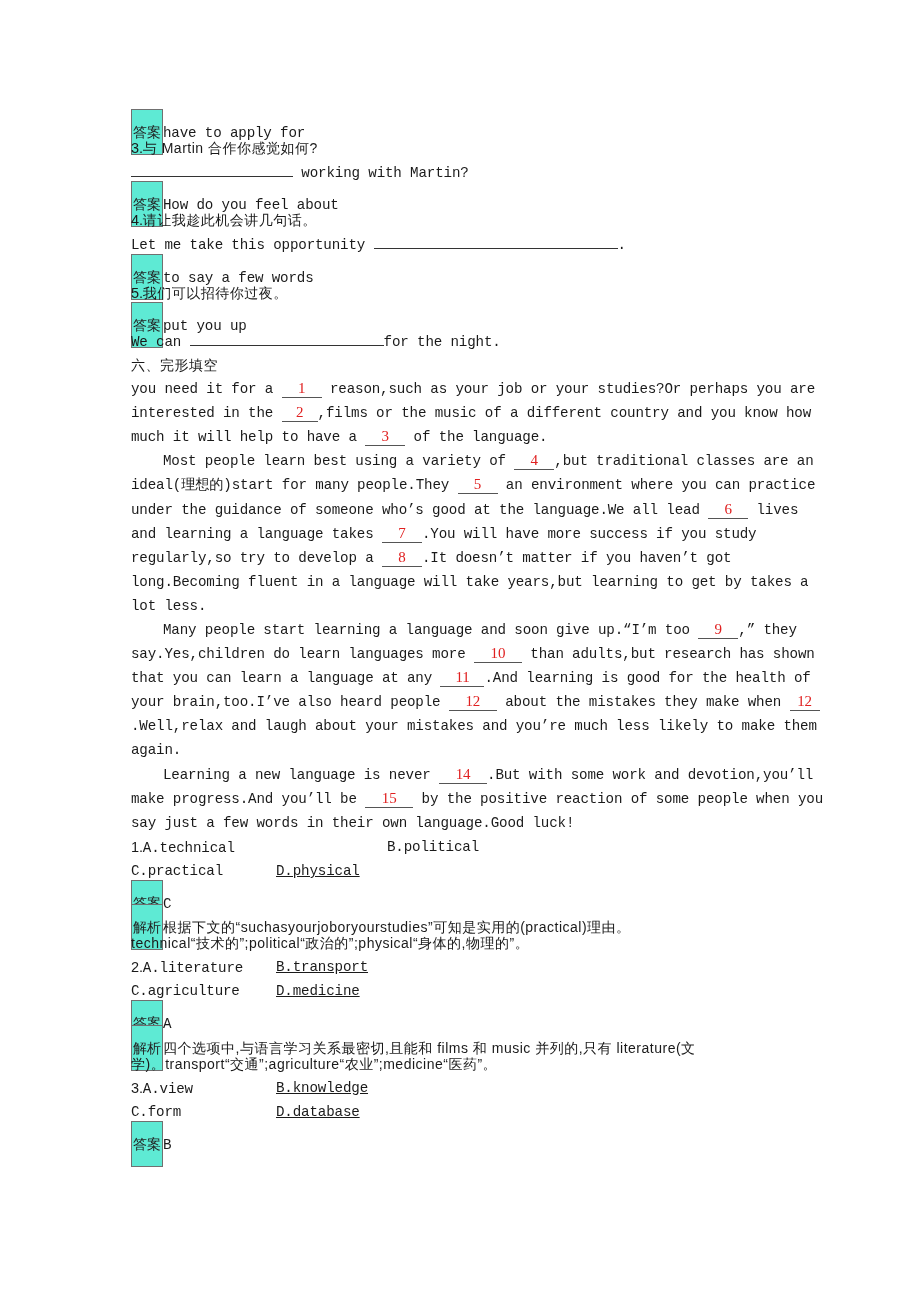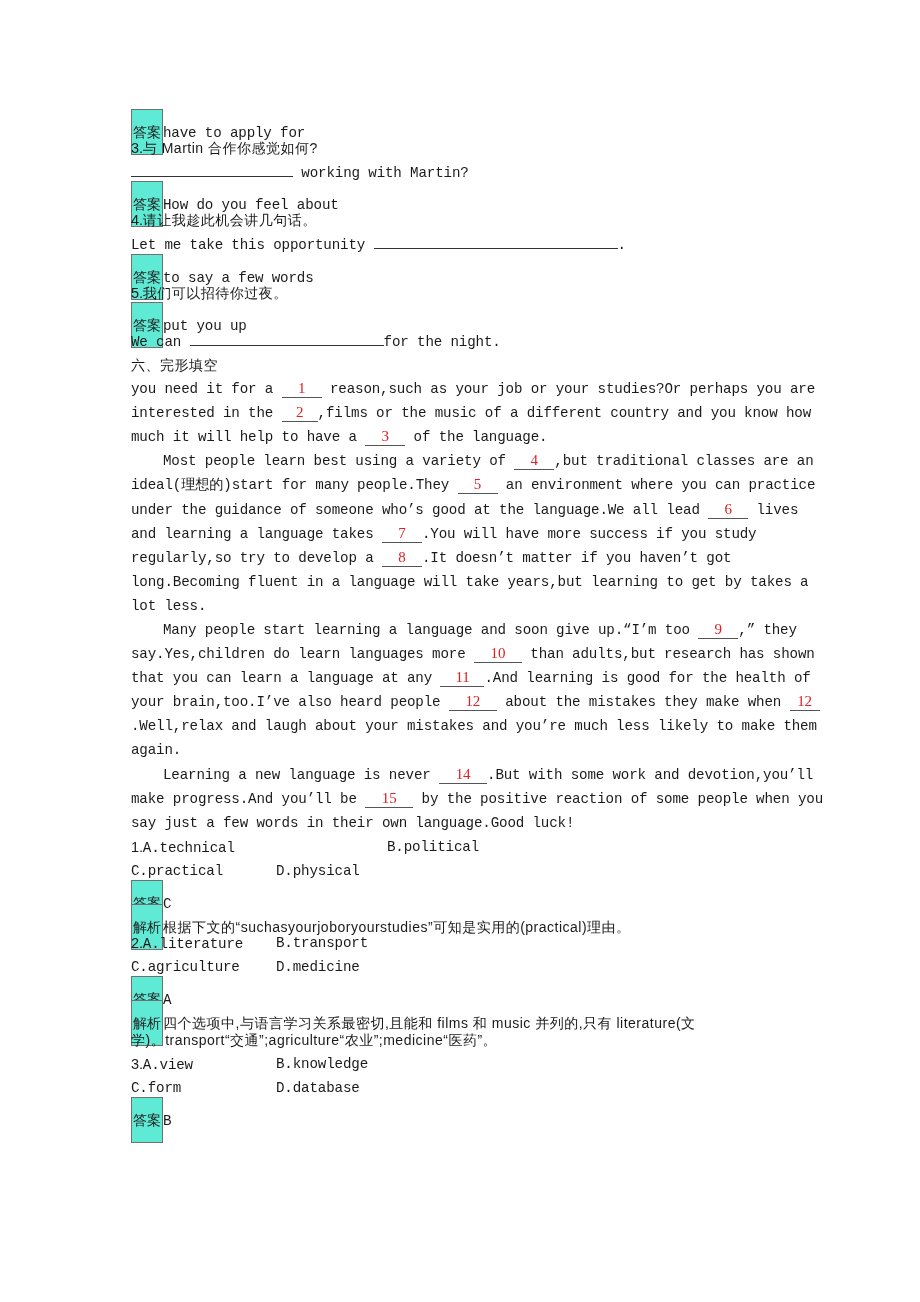--- a/index.html
+++ b/index.html
@@ -68,21 +68,21 @@
     .cn {
       font-family: Liberation Sans, sans-serif;
       font-size: 14px;
       letter-spacing: 0.5px;
     }
     .qnum {
       font-family: "Liberation Sans", sans-serif;
       font-size: 14.5px;
     }
     .opt-b1 { display: inline-block; position: absolute; left: 256px; }
-    .opt-b2 { display: inline-block; position: absolute; left: 145px; }
+    .opt-b2 { display: inline-block; position: absolute; left: 145px; text-decoration: underline; }
     .opt-row { position: relative; }
   </style>
 </head>
 <body>
 
 <div class="page">
 
   <div class="line">
     <span class="badge">答案</span><span>have to apply for</span>
   </div>
@@ -158,20 +158,21 @@
     <div class="line opt-row">
       <span>C.practical</span>
       <span class="opt-b2">D.physical</span>
     </div>
     <div class="line">
       <span class="badge">答案</span><span>C</span>
     </div>
     <div class="line">
       <span class="badge">解析</span><span class="cn">根据下文的“suchasyourjoboryourstudies”可知是实用的(practical)理由。</span>
     </div>
+    <div class="line cn">technical“技术的”;political“政治的”;physical“身体的,物理的”。</div>
   </div>
 
   <div>
     <div class="line opt-row">
       <span class="qnum">2.</span><span>A.literature</span>
       <span class="opt-b2">B.transport</span>
     </div>
     <div class="line opt-row">
       <span>C.agriculture</span>
       <span class="opt-b2">D.medicine</span>

